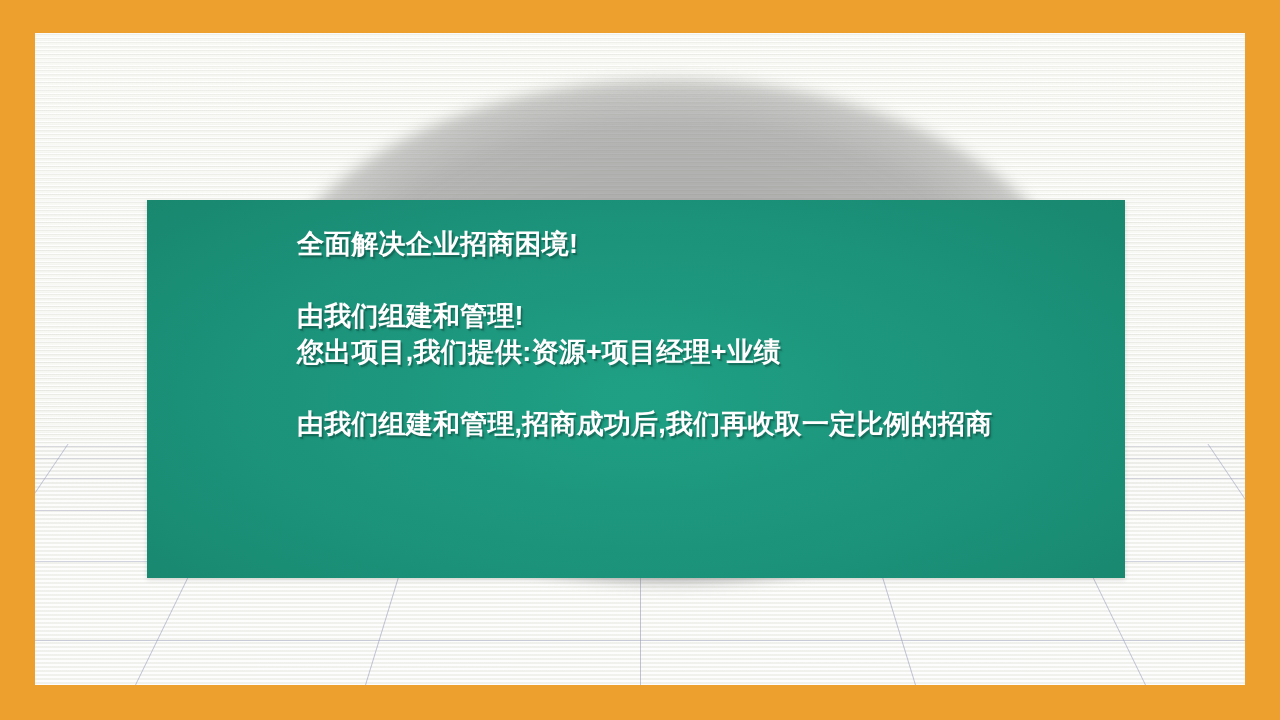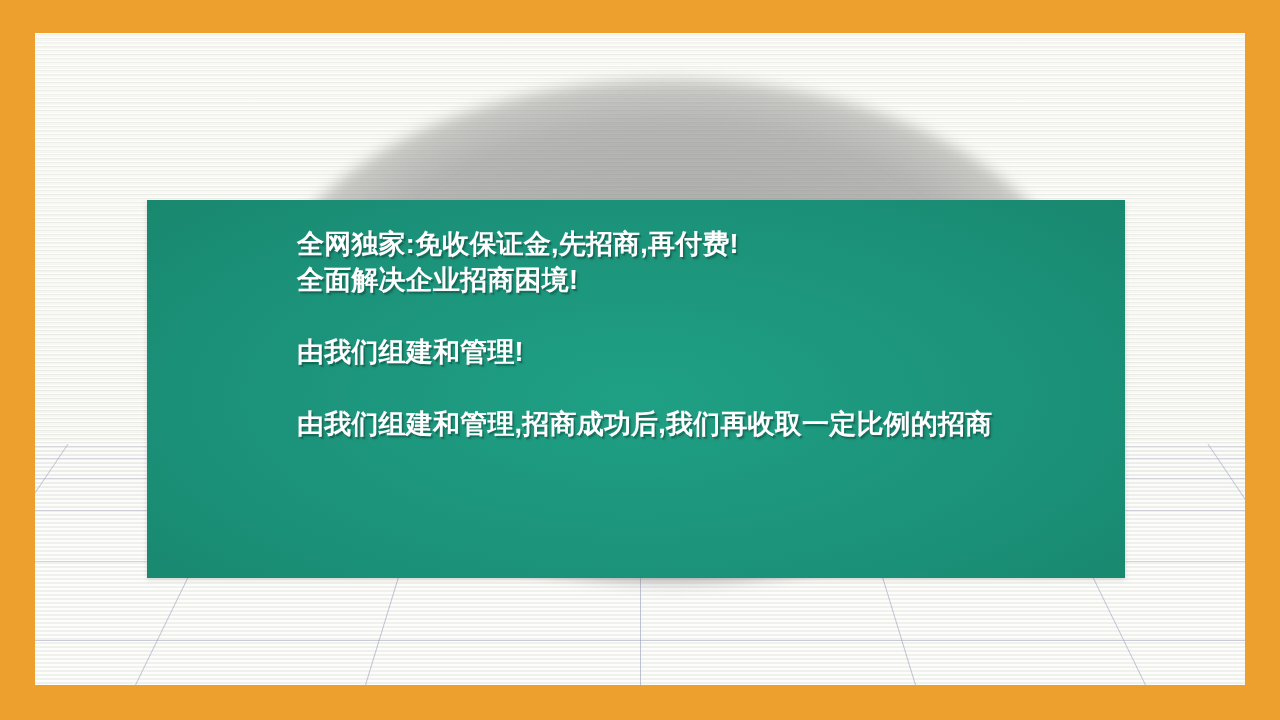--- a/index.html
+++ b/index.html
@@ -118,17 +118,17 @@
       <div class="vline" style="left:330px;height:275px;transform:skewX(-17deg)"></div>
       <div class="vline" style="left:605px;height:275px;transform:skewX(0deg)"></div>
       <div class="vline" style="left:880px;height:275px;transform:skewX(17deg)"></div>
       <div class="vline" style="left:1110px;height:275px;transform:skewX(26deg)"></div>
       <div class="vline" style="left:1335px;height:275px;transform:skewX(34deg)"></div>
     </div>
 
     <div id="ellipse-shadow"></div>
 
     <div id="panel">
-      <div id="panel-text"><span class="ln">全网独家:免收保证金,先招商,再付费!</span><span class="ln">全面解决企业招商困境!</span><span class="gap"></span><span class="ln">由我们组建和管理!</span><span class="gap"></span><span class="ln">由我们组建和管理,招商成功后,我们再收取一定比例的招商</span></div>
+      <div id="panel-text"><span class="ln">全面解决企业招商困境!</span><span class="gap"></span><span class="ln">由我们组建和管理!</span><span class="ln">您出项目,我们提供:资源+项目经理+业绩</span><span class="gap"></span><span class="ln">由我们组建和管理,招商成功后,我们再收取一定比例的招商</span></div>
     </div>
 
   </div>
 </div>
 
 </body></html>

